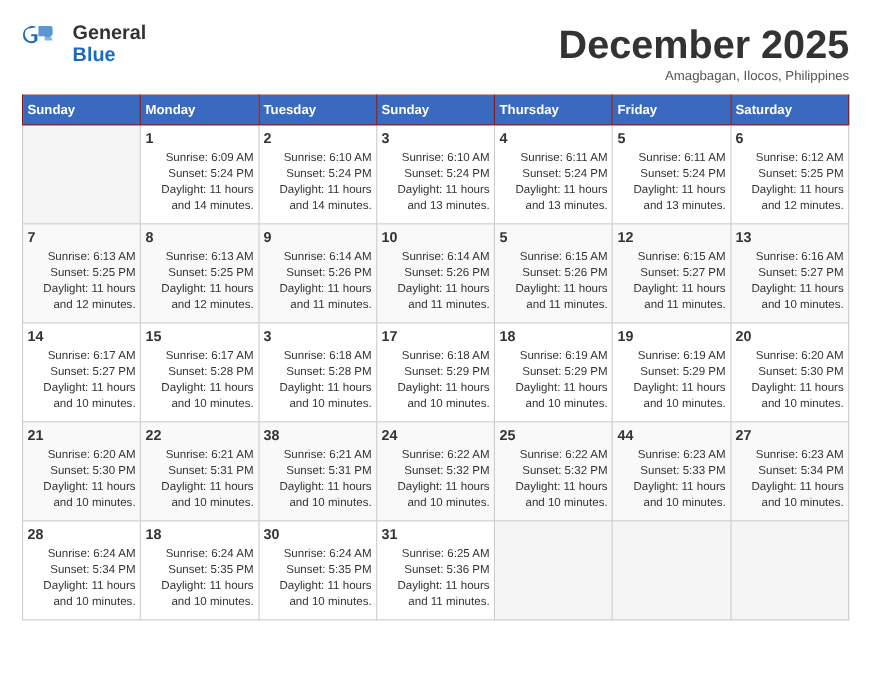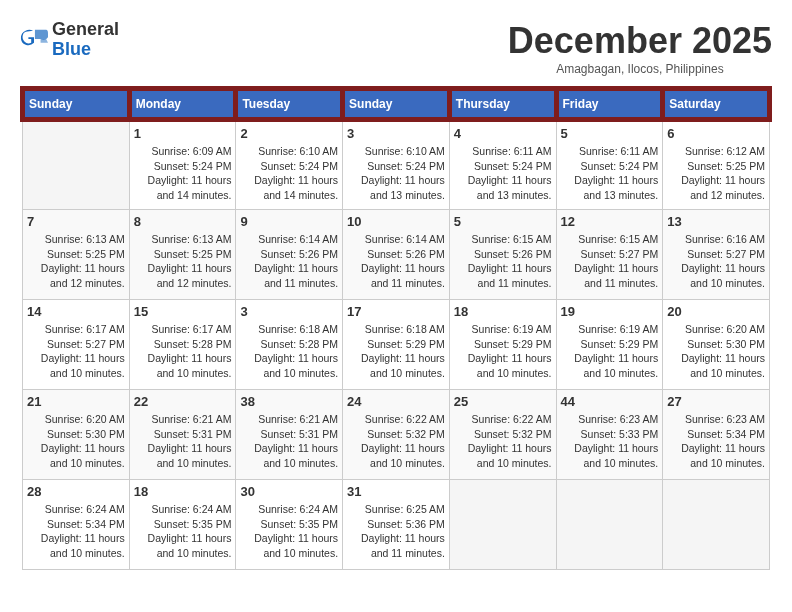--- a/index.html
+++ b/index.html
@@ -11,38 +11,37 @@
       padding: 20px;
     }
     .header-section {
       display: flex;
       justify-content: space-between;
       align-items: flex-start;
       margin-bottom: 10px;
     }
     .logo {
       display: flex;
-      align-items: center;
-      gap: 4px;
+      gap: 18px;
     }
     .logo-text {
       display: flex;
       flex-direction: column;
       font-size: 18px;
       font-weight: bold;
       line-height: 1.1;
     }
     .logo-general { color: #333; }
     .logo-blue { color: #1a6abf; }
     .logo-icon {
       width: 28px;
       height: 28px;
     }
     .title-section {
-      text-align: center;
+      text-align: right;
     }
     .month-title {
       font-size: 36px;
       font-weight: bold;
       color: #333;
     }
     .location-title {
       font-size: 12px;
       color: #555;
     }
@@ -50,21 +49,21 @@
       width: 100%;
       border-collapse: collapse;
       font-size: 11px;
     }
     .calendar-table th {
       background-color: #3a6abf;
       color: white;
       padding: 6px 4px;
       text-align: left;
       font-size: 12px;
-      border: 5px solid #7f1d1d;
+      border: 1px solid #7f1d1d;
     }
     .calendar-table td {
       border: 1px solid #ccc;
       vertical-align: top;
       padding: 4px;
       height: 90px;
       width: calc(100% / 7);
       background: #fff;
     }
     .calendar-table tr:nth-child(even) td {

